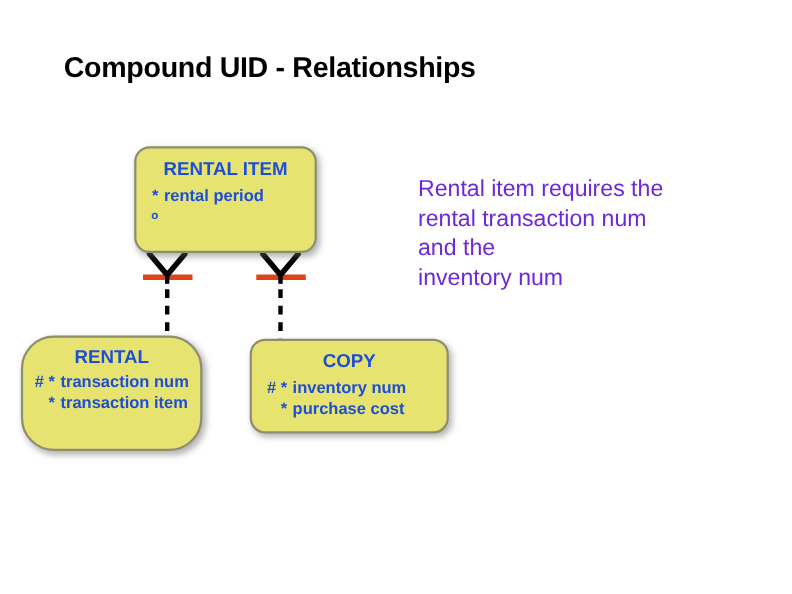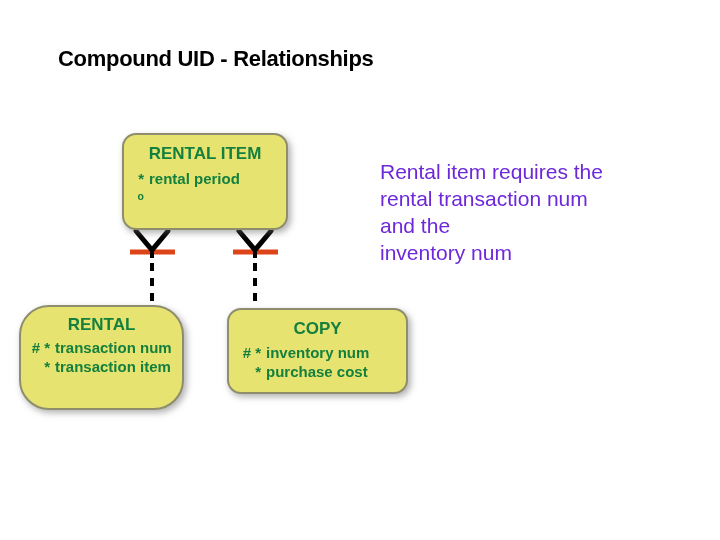--- a/index.html
+++ b/index.html
@@ -10,34 +10,34 @@
     font-family: "Liberation Sans", sans-serif;
   }
   #stage {
     position: relative;
     width: 720px; height: 540px;
     background: #ffffff;
   }
   .slide-title {
     position: absolute;
     left: 58px; top: 46px;
-    font-size: 22px;
+    font-size: 26px;
     font-weight: bold;
     letter-spacing: -0.3px;
     color: var(--title-text, #000);
     white-space: nowrap;
   }
   
   .entity {
     position: absolute;
     background: var(--entity-fill, #e6e371);
     border: 2px solid var(--entity-border, #8e8e6e);
     border-radius: 14px;
     box-shadow: 2.5px 3px 6px rgba(105,105,105,0.5);
-    color: #15803d;
+    color: #1d4ed8;
     font-weight: bold;
     box-sizing: border-box;
   }
   .entity-title {
     text-align: center;
     font-size: 17px;
     line-height: 20px;
   }
   .attr-row {
     display: grid;

